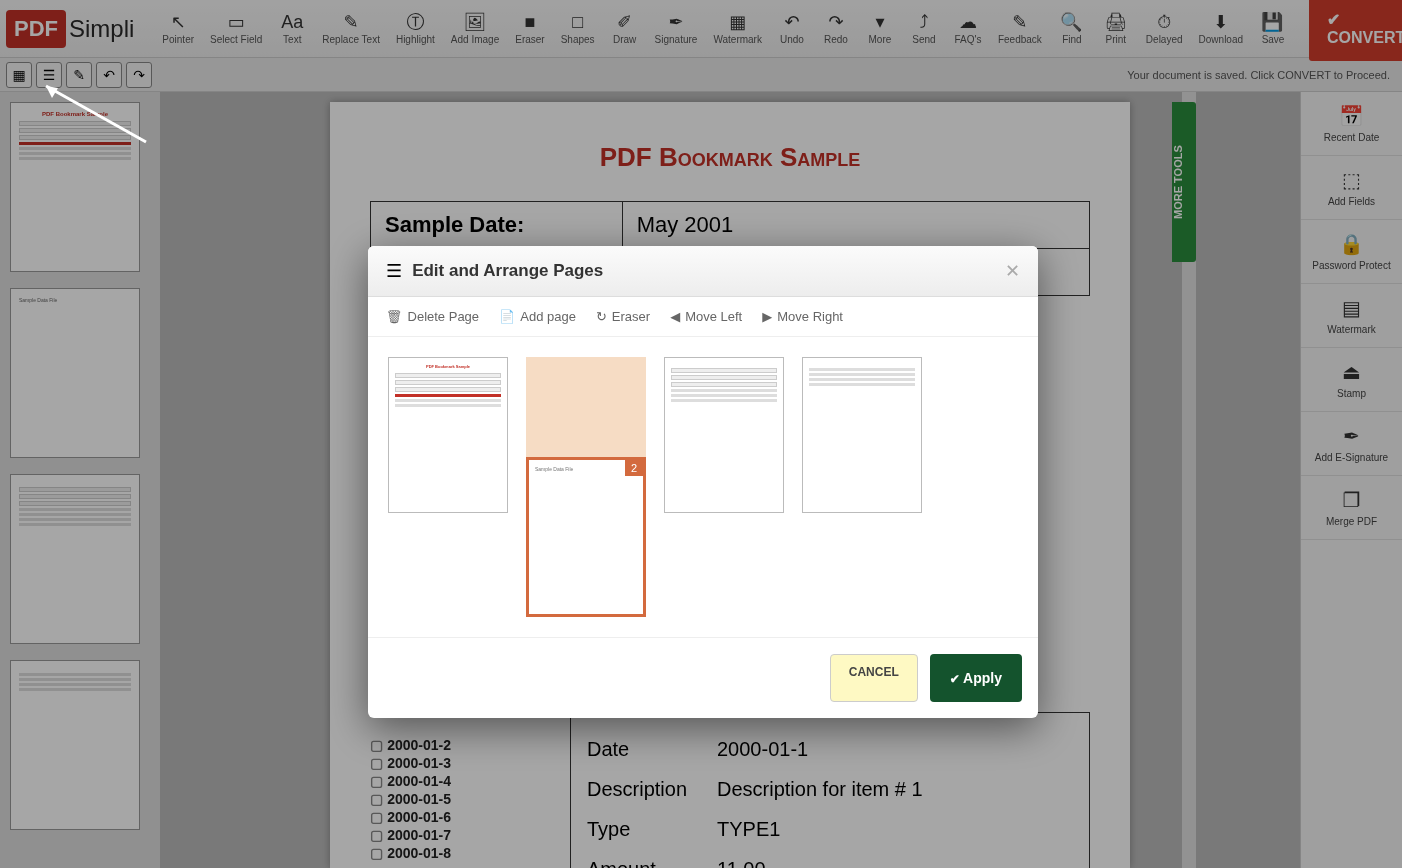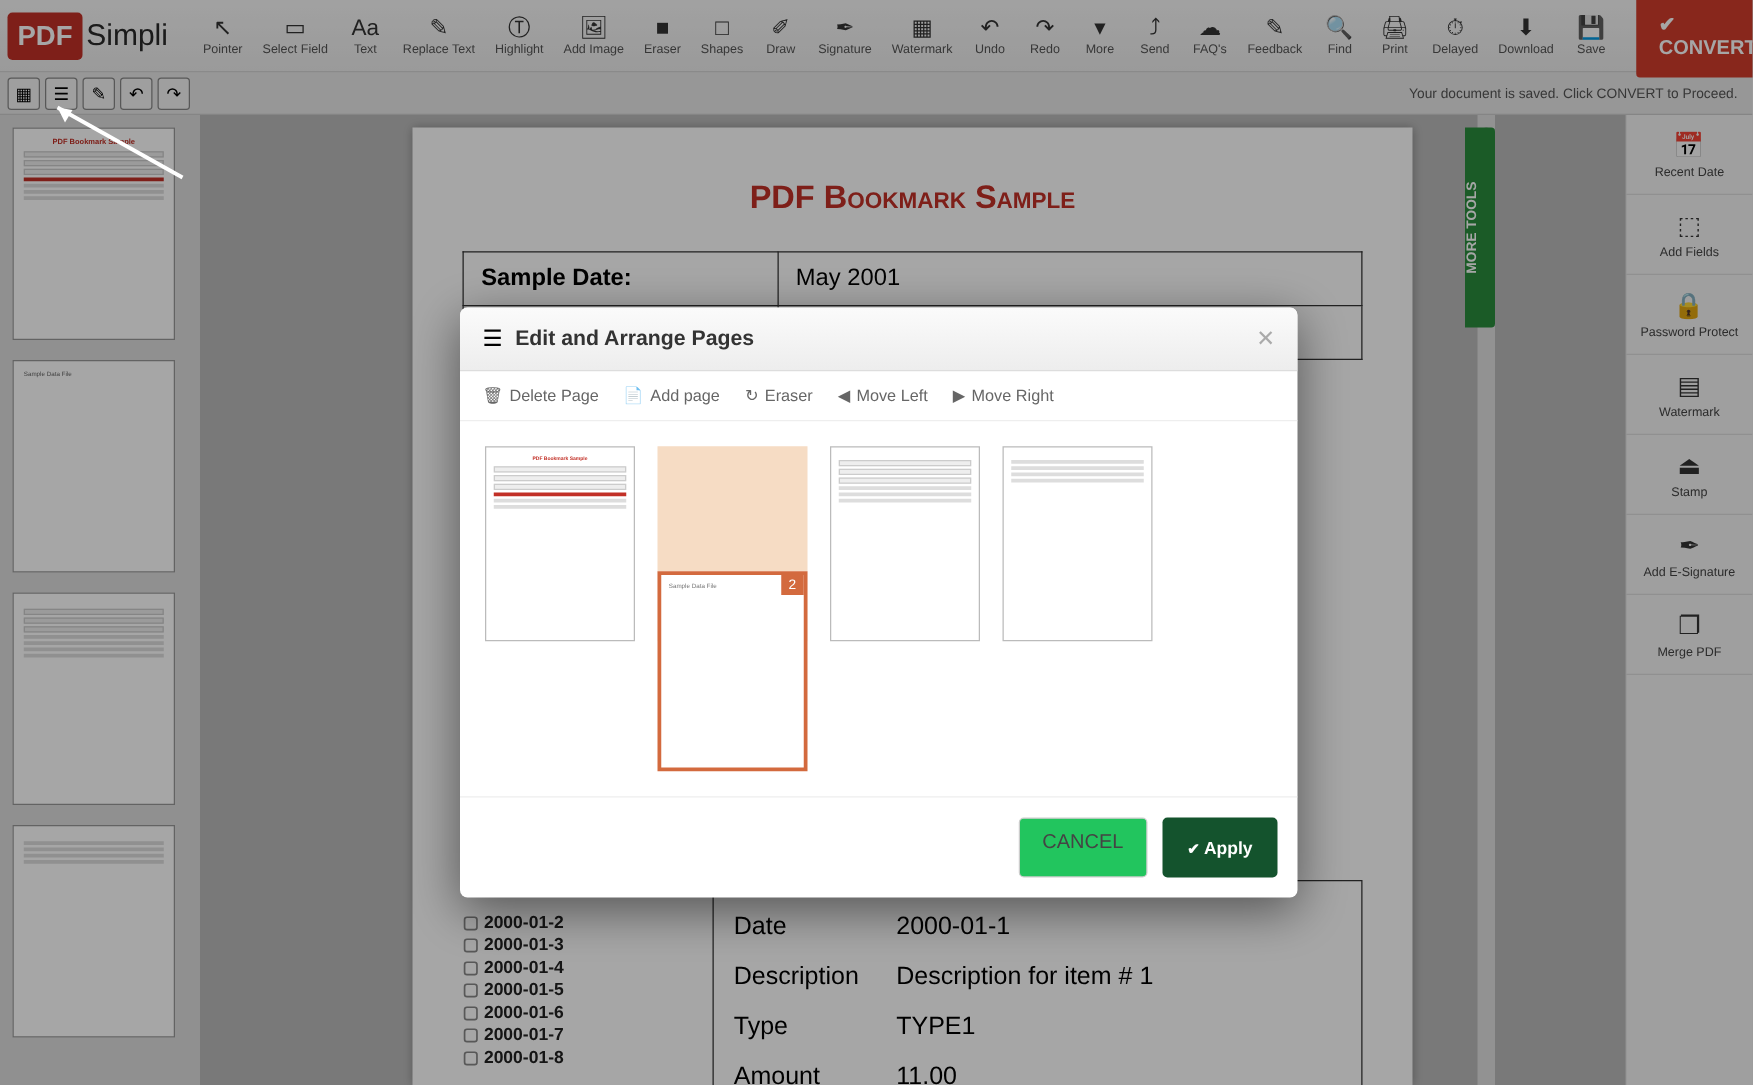--- a/index.html
+++ b/index.html
@@ -30,21 +30,21 @@
 .thumb .mini-title{color:#c23027; font-weight:bold; font-size:6px; text-align:center;}
 .thumb-lines{ margin-top:4px;}
 .thumb-lines div{height:3px; background:#ddd; margin-bottom:2px;}
 .thumb-lines .hd{background:#c23027;}
 .thumb-lines .bd{background:#eee; border:1px solid #ccc; height:5px;}
 
 .doc-wrapper { flex:1; background:#bbb; overflow:auto; display:flex; justify-content:center; position:relative;}
 .doc-page { width:800px; background:#fff; margin:10px 0 0 0; box-shadow:0 0 8px rgba(0,0,0,.3); padding:40px;}
 .doc-title { text-align:center; color:#c23027; font-size:26px; font-weight:bold; font-variant:small-caps; margin-bottom:28px;}
 .doc-table { width:100%; border-collapse:collapse;}
-.doc-table td { border:1px solid #333; padding:10px 14px; font-size:19px;}
+.doc-table td { border:1px solid #333; padding:10px 14px; font-size:22px;}
 .doc-table .hd { font-weight:bold; width:35%;}
 .tree { margin-top:440px; font-size:14px; color:#222;}
 .tree-item { padding:1px 0;font-weight:bold;}
 .tree-item::before{content:"▢ "; color:#888;}
 .detail-box { margin-left:200px; border:1px solid #333; padding:16px; font-family:monospace; font-size:20px; line-height:2; margin-top:-150px;}
 .detail-box .row{display:flex;}
 .detail-box .k{width:130px;}
 
 
 .more-tools-tab { position:absolute; right:104px; top:10px; width:24px; height:160px; background:#2a8c3c; color:#fff; writing-mode:vertical-rl; transform:rotate(180deg); text-align:center; font-size:11px; font-weight:bold; padding:8px 0; border-radius:3px 0 0 3px; cursor:pointer;}
@@ -63,21 +63,21 @@
 .modal-head h2{font-size:17px; font-weight:bold; color:#333;}
 .modal-close{margin-left:auto; color:#aaa; font-size:18px; cursor:pointer;}
 .modal-toolbar { padding:12px 18px; display:flex; gap:20px; border-bottom:1px solid #eee;}
 .m-btn { display:flex; align-items:center; gap:5px; font-size:13px; color:#666; cursor:pointer;}
 .modal-body { padding:20px; min-height:300px; display:flex; gap:18px; align-items:flex-start;}
 .mthumb { width:120px; height:156px; border:1px solid #bbb; background:#fff; position:relative; padding:6px; font-size:4px; color:#777;}
 .mthumb.sel { border:3px solid #d36a3e; margin-top:50px; height:160px;}
 .mthumb.sel .badge{position:absolute; top:0; right:0; background:#d36a3e; color:#fff; font-size:11px; padding:2px 6px;}
 .mthumb.addslot{ border:none; background:#f6dcc4; }
 .modal-foot { padding:16px; display:flex; justify-content:flex-end; gap:12px; border-top:1px solid #eee;}
-.btn-cancel { padding:10px 18px; border:1px solid #ccc; border-radius:4px; background:#22c55e; font-size:16px; cursor:pointer; color:#444;}
+.btn-cancel { padding:10px 18px; border:1px solid #ccc; border-radius:4px; background:#fef9c3; font-size:12px; cursor:pointer; color:#444;font-weight:bold;}
 .btn-apply { padding:16px 20px; border:none; border-radius:4px; background:#14532d; color:#fff; font-size:14px; font-weight:bold; cursor:pointer;}
 .btn-apply::before{content:"✔ "; font-size:12px;}
 
 
 .anno-arrow{ position:absolute; left:36px; top:82px; width:130px; height:70px; pointer-events:none; z-index:50;}
 </style>
 </head>
 <body>
 
 <div class="top-toolbar">

